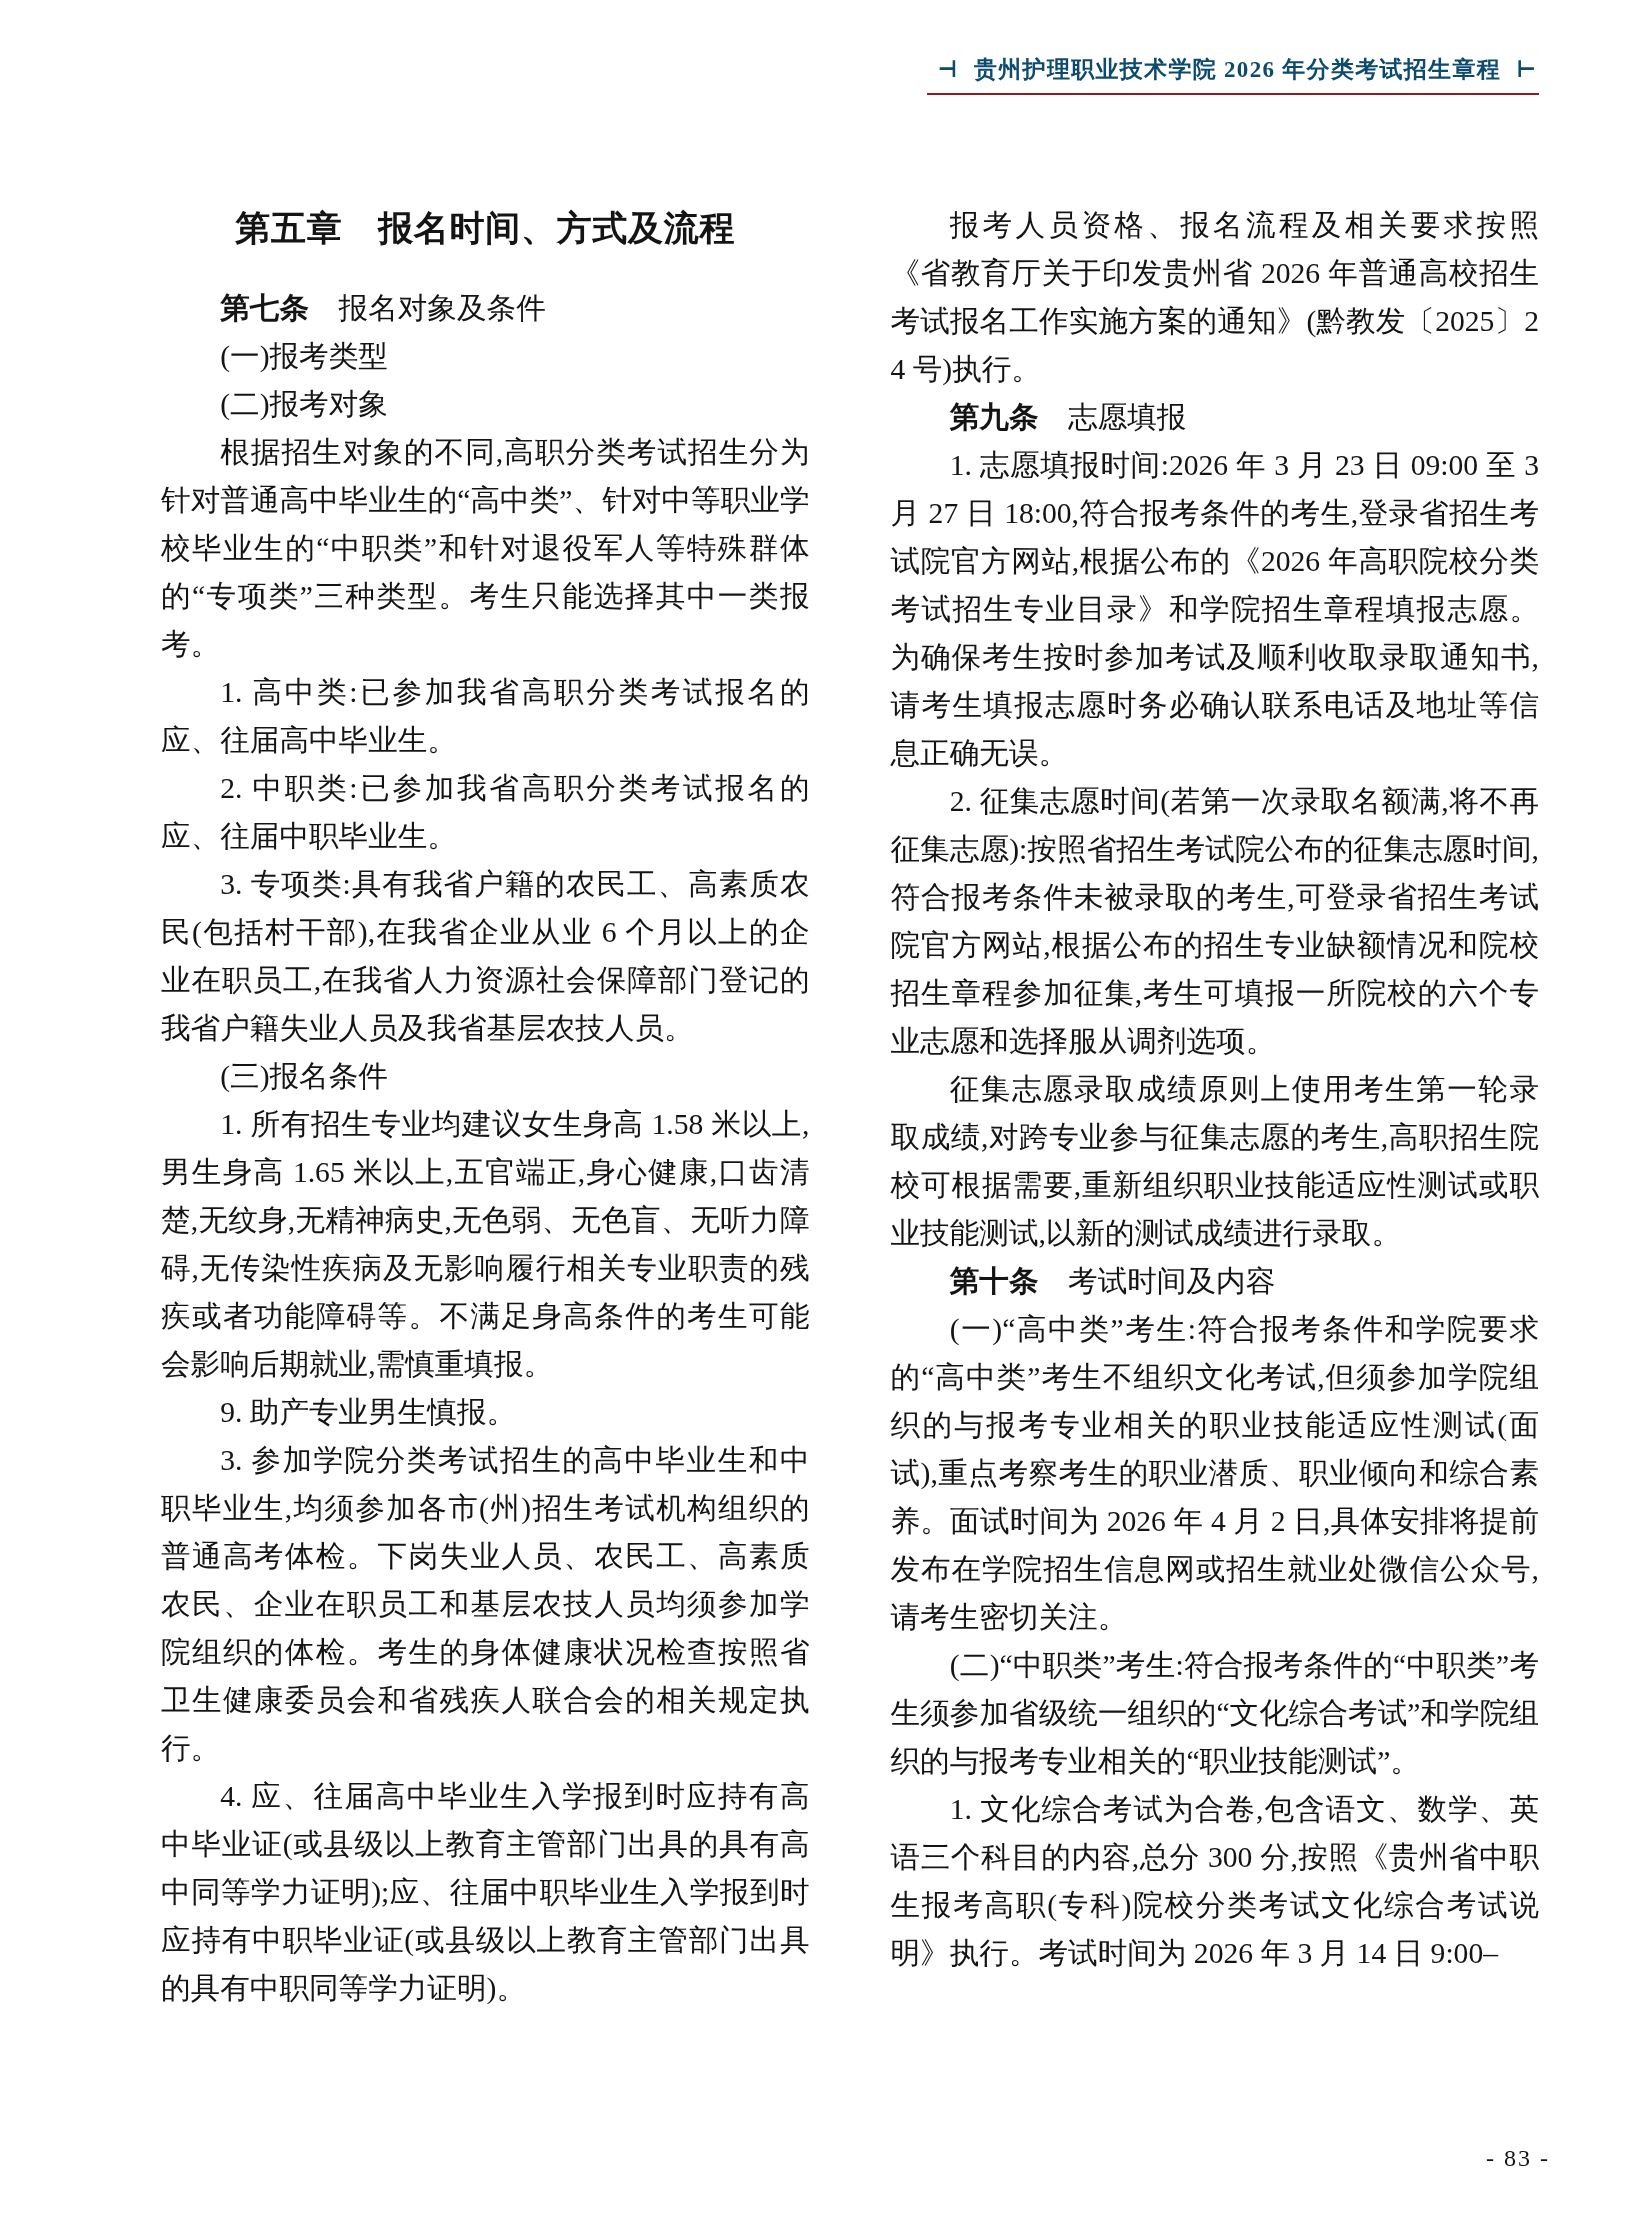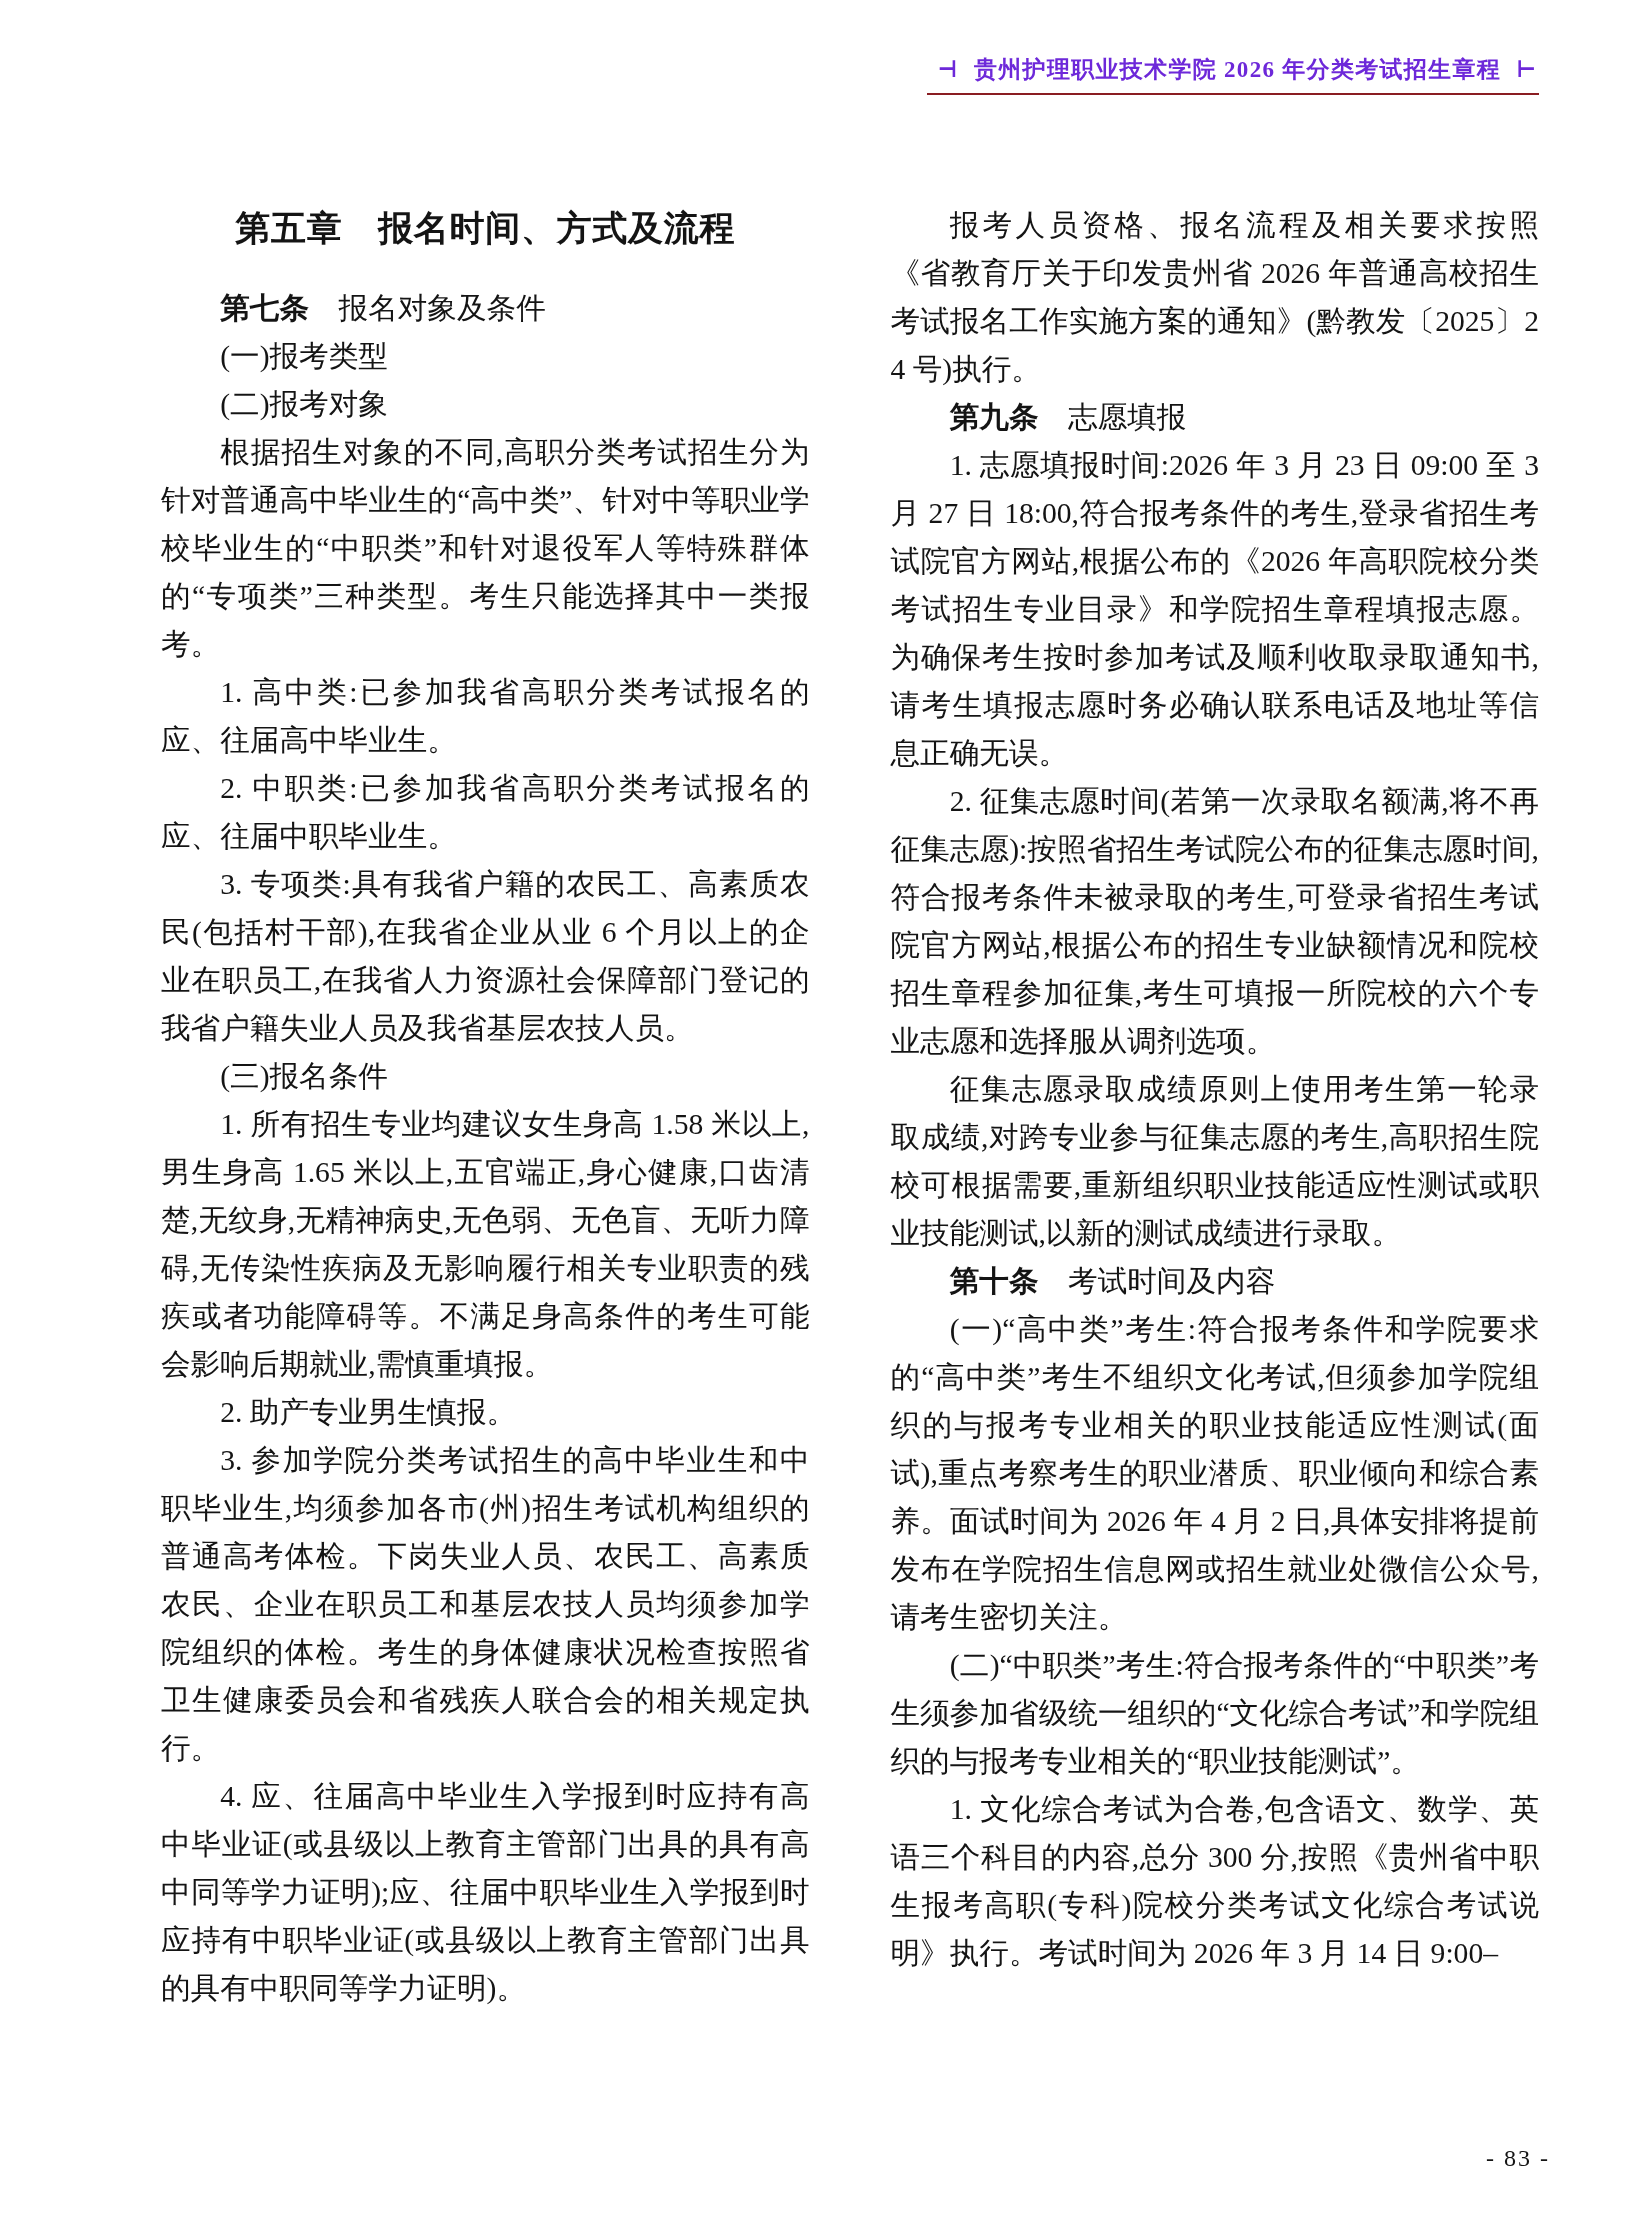--- a/index.html
+++ b/index.html
@@ -15,21 +15,21 @@
   .page {
     position: absolute;
     inset: 0;
     padding: 54px 106px 0 161px;
     box-sizing: border-box;
   }
   
   .doc-header { text-align: right; }
   .header-inner {
     display: inline-block;
-    color: #6d28d9;
+    color: #0c4a6e;
     font-weight: bold;
     font-size: 23px;
     letter-spacing: 1.3px;
     border-bottom: 2px solid #8a1d22;
     padding: 0 1.3px 8px 10.7px;
     white-space: nowrap;
   }
   .header-title { margin: 0 8px; }
   .header-tick { font-weight: bold; }
   
@@ -84,21 +84,21 @@
       <h1 class="chapter-title">第五章　报名时间、方式及流程</h1>
     <p class="para"><b class="clause">第七条</b>　报名对象及条件</p>
         <p class="para">(一)报考类型</p>
         <p class="para">(二)报考对象</p>
         <p class="para">根据招生对象的不同,高职分类考试招生分为针对普通高中毕业生的“高中类”、针对中等职业学校毕业生的“中职类”和针对退役军人等特殊群体的“专项类”三种类型。考生只能选择其中一类报考。</p>
         <p class="para">1. 高中类:已参加我省高职分类考试报名的应、往届高中毕业生。</p>
         <p class="para">2. 中职类:已参加我省高职分类考试报名的应、往届中职毕业生。</p>
         <p class="para">3. 专项类:具有我省户籍的农民工、高素质农民(包括村干部),在我省企业从业 6 个月以上的企业在职员工,在我省人力资源社会保障部门登记的我省户籍失业人员及我省基层农技人员。</p>
         <p class="para">(三)报名条件</p>
         <p class="para">1. 所有招生专业均建议女生身高 1.58 米以上,男生身高 1.65 米以上,五官端正,身心健康,口齿清楚,无纹身,无精神病史,无色弱、无色盲、无听力障碍,无传染性疾病及无影响履行相关专业职责的残疾或者功能障碍等。不满足身高条件的考生可能会影响后期就业,需慎重填报。</p>
-        <p class="para">2. 助产专业男生慎报。</p>
+        <p class="para">9. 助产专业男生慎报。</p>
         <p class="para">3. 参加学院分类考试招生的高中毕业生和中职毕业生,均须参加各市(州)招生考试机构组织的普通高考体检。下岗失业人员、农民工、高素质农民、企业在职员工和基层农技人员均须参加学院组织的体检。考生的身体健康状况检查按照省卫生健康委员会和省残疾人联合会的相关规定执行。</p>
         <p class="para">4. 应、往届高中毕业生入学报到时应持有高中毕业证(或县级以上教育主管部门出具的具有高中同等学力证明);应、往届中职毕业生入学报到时应持有中职毕业证(或县级以上教育主管部门出具的具有中职同等学力证明)。</p>
       </div>
     <div class="col" id="right-col">
         <p class="para">报考人员资格、报名流程及相关要求按照《省教育厅关于印发贵州省 2026 年普通高校招生考试报名工作实施方案的通知》(黔教发〔2025〕24 号)执行。</p>
         <p class="para"><b class="clause">第九条</b>　志愿填报</p>
         <p class="para">1. 志愿填报时间:2026 年 3 月 23 日 09:00 至 3 月 27 日 18:00,符合报考条件的考生,登录省招生考试院官方网站,根据公布的《2026 年高职院校分类考试招生专业目录》和学院招生章程填报志愿。为确保考生按时参加考试及顺利收取录取通知书,请考生填报志愿时务必确认联系电话及地址等信息正确无误。</p>
         <p class="para">2. 征集志愿时间(若第一次录取名额满,将不再征集志愿):按照省招生考试院公布的征集志愿时间,符合报考条件未被录取的考生,可登录省招生考试院官方网站,根据公布的招生专业缺额情况和院校招生章程参加征集,考生可填报一所院校的六个专业志愿和选择服从调剂选项。</p>
         <p class="para">征集志愿录取成绩原则上使用考生第一轮录取成绩,对跨专业参与征集志愿的考生,高职招生院校可根据需要,重新组织职业技能适应性测试或职业技能测试,以新的测试成绩进行录取。</p>
         <p class="para"><b class="clause">第十条</b>　考试时间及内容</p>

